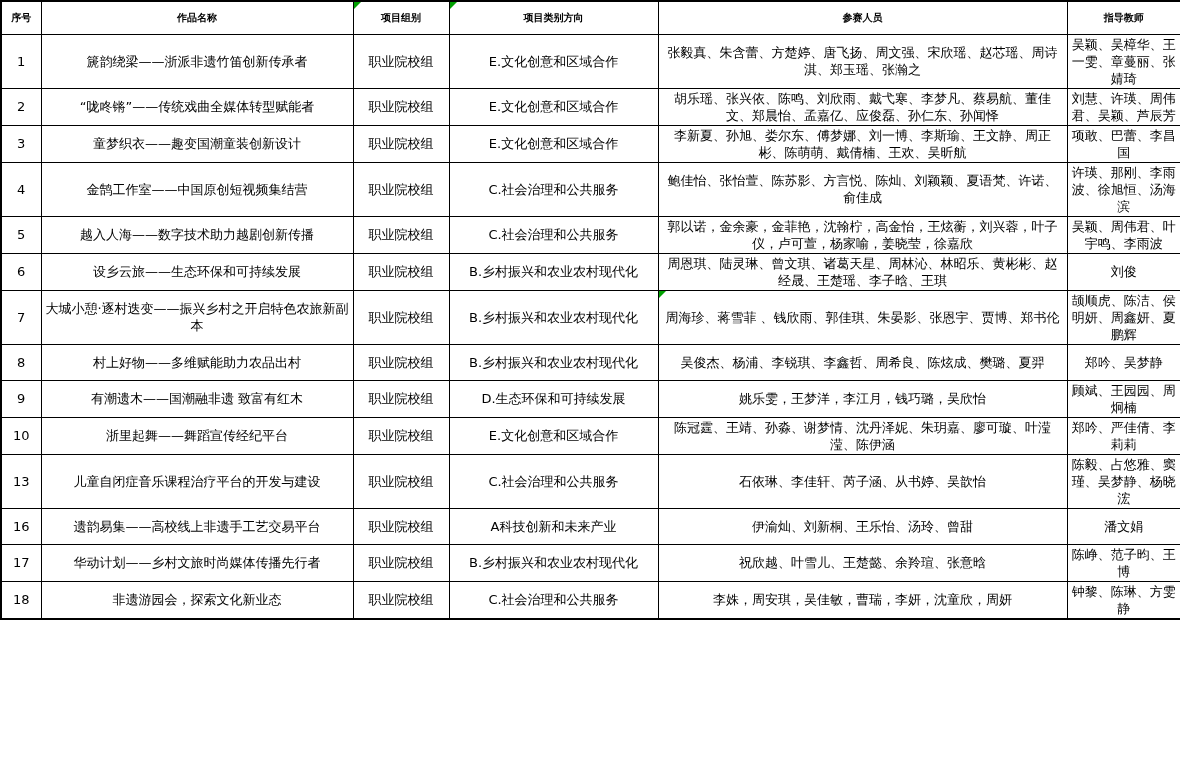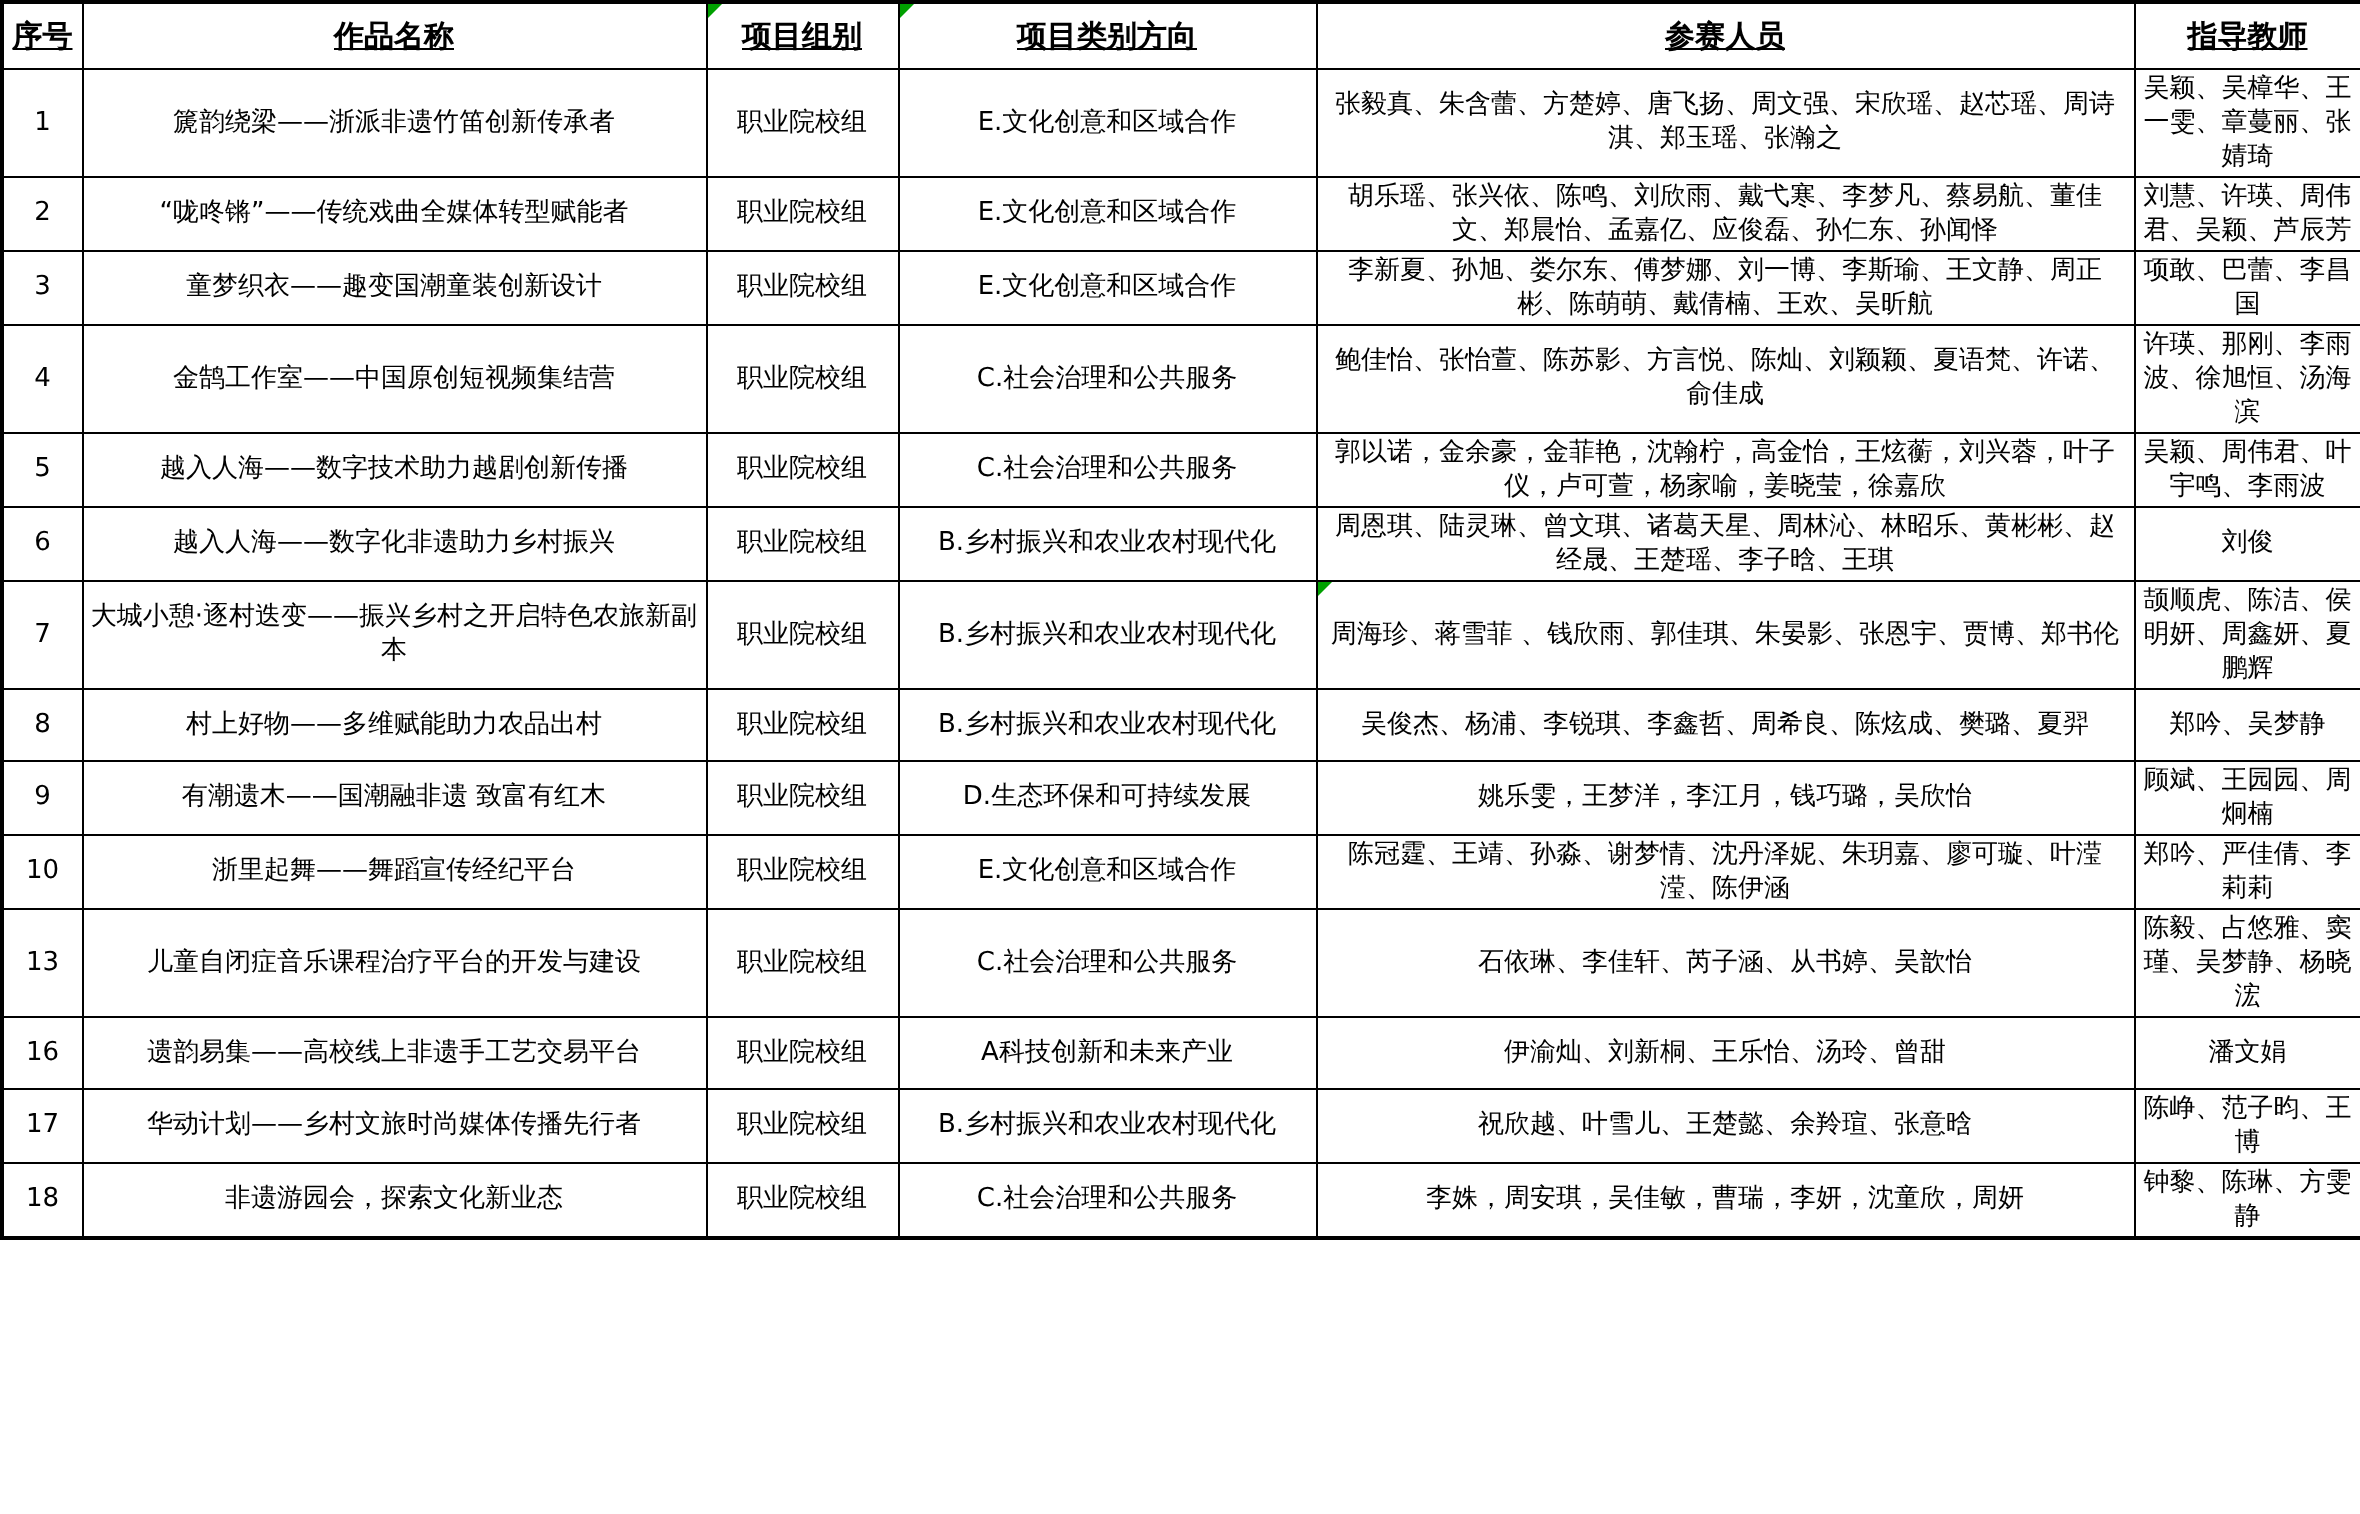--- a/index.html
+++ b/index.html
@@ -21,24 +21,23 @@
     text-align: center;
     vertical-align: middle;
     padding: 1px 3px;
     position: relative;
     overflow: hidden;
     word-break: break-all;
   }
   table.sheet thead tr { height: 33px; }
   table.sheet tbody tr { height: 36px; }
   table.sheet th {
-    font-size: 15px;
+    font-size: 10px;
     font-weight: bold;
     line-height: 1.2;
-    text-decoration: underline;
   }
   table.sheet td {
     font-size: 13px;
     line-height: 17px;
   }
   col.c-index { width: 40px; }
   col.c-title { width: 312px; }
   col.c-group { width: 96px; }
   col.c-category { width: 209px; }
   col.c-participants { width: 409px; }
@@ -111,21 +110,21 @@
       <tr>
     <td>5</td>
     <td>越入人海——数字技术助力越剧创新传播</td>
     <td>职业院校组</td>
     <td>C.社会治理和公共服务</td>
     <td>郭以诺，金余豪，金菲艳，沈翰柠，高金怡，王炫蘅，刘兴蓉，叶子仪，卢可萱，杨家喻，姜晓莹，徐嘉欣</td>
     <td>吴颖、周伟君、叶宇鸣、李雨波</td>
   </tr>
       <tr>
     <td>6</td>
-    <td>越入人海——数字化非遗助力乡村振兴</td>
+    <td>设乡云旅——生态环保和可持续发展</td>
     <td>职业院校组</td>
     <td>B.乡村振兴和农业农村现代化</td>
     <td>周恩琪、陆灵琳、曾文琪、诸葛天星、周林沁、林昭乐、黄彬彬、赵经晟、王楚瑶、李子晗、王琪</td>
     <td>刘俊</td>
   </tr>
       <tr>
     <td>7</td>
     <td>大城小憩·逐村迭变——振兴乡村之开启特色农旅新副本</td>
     <td>职业院校组</td>
     <td>B.乡村振兴和农业农村现代化</td>

